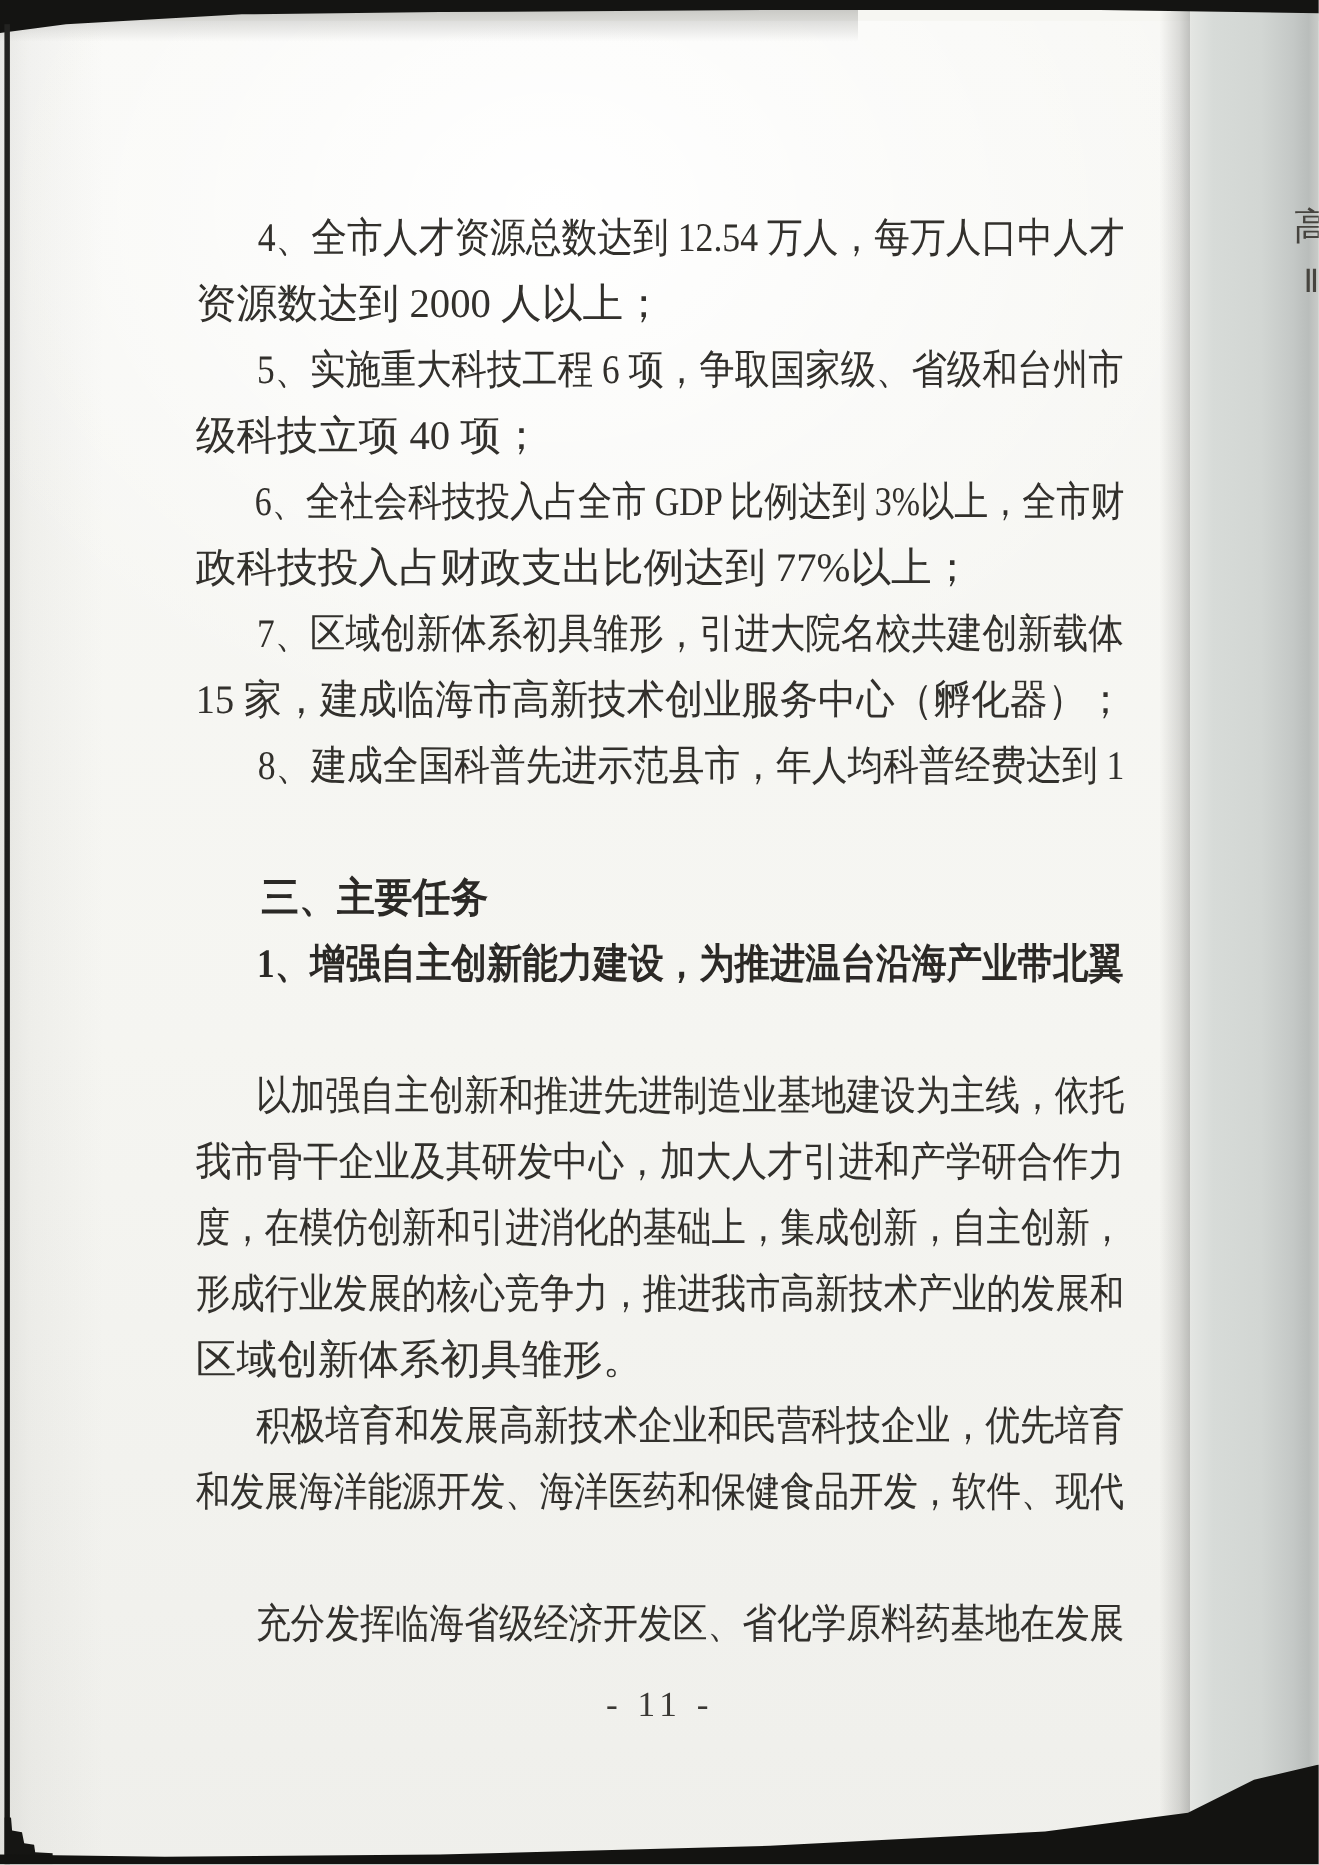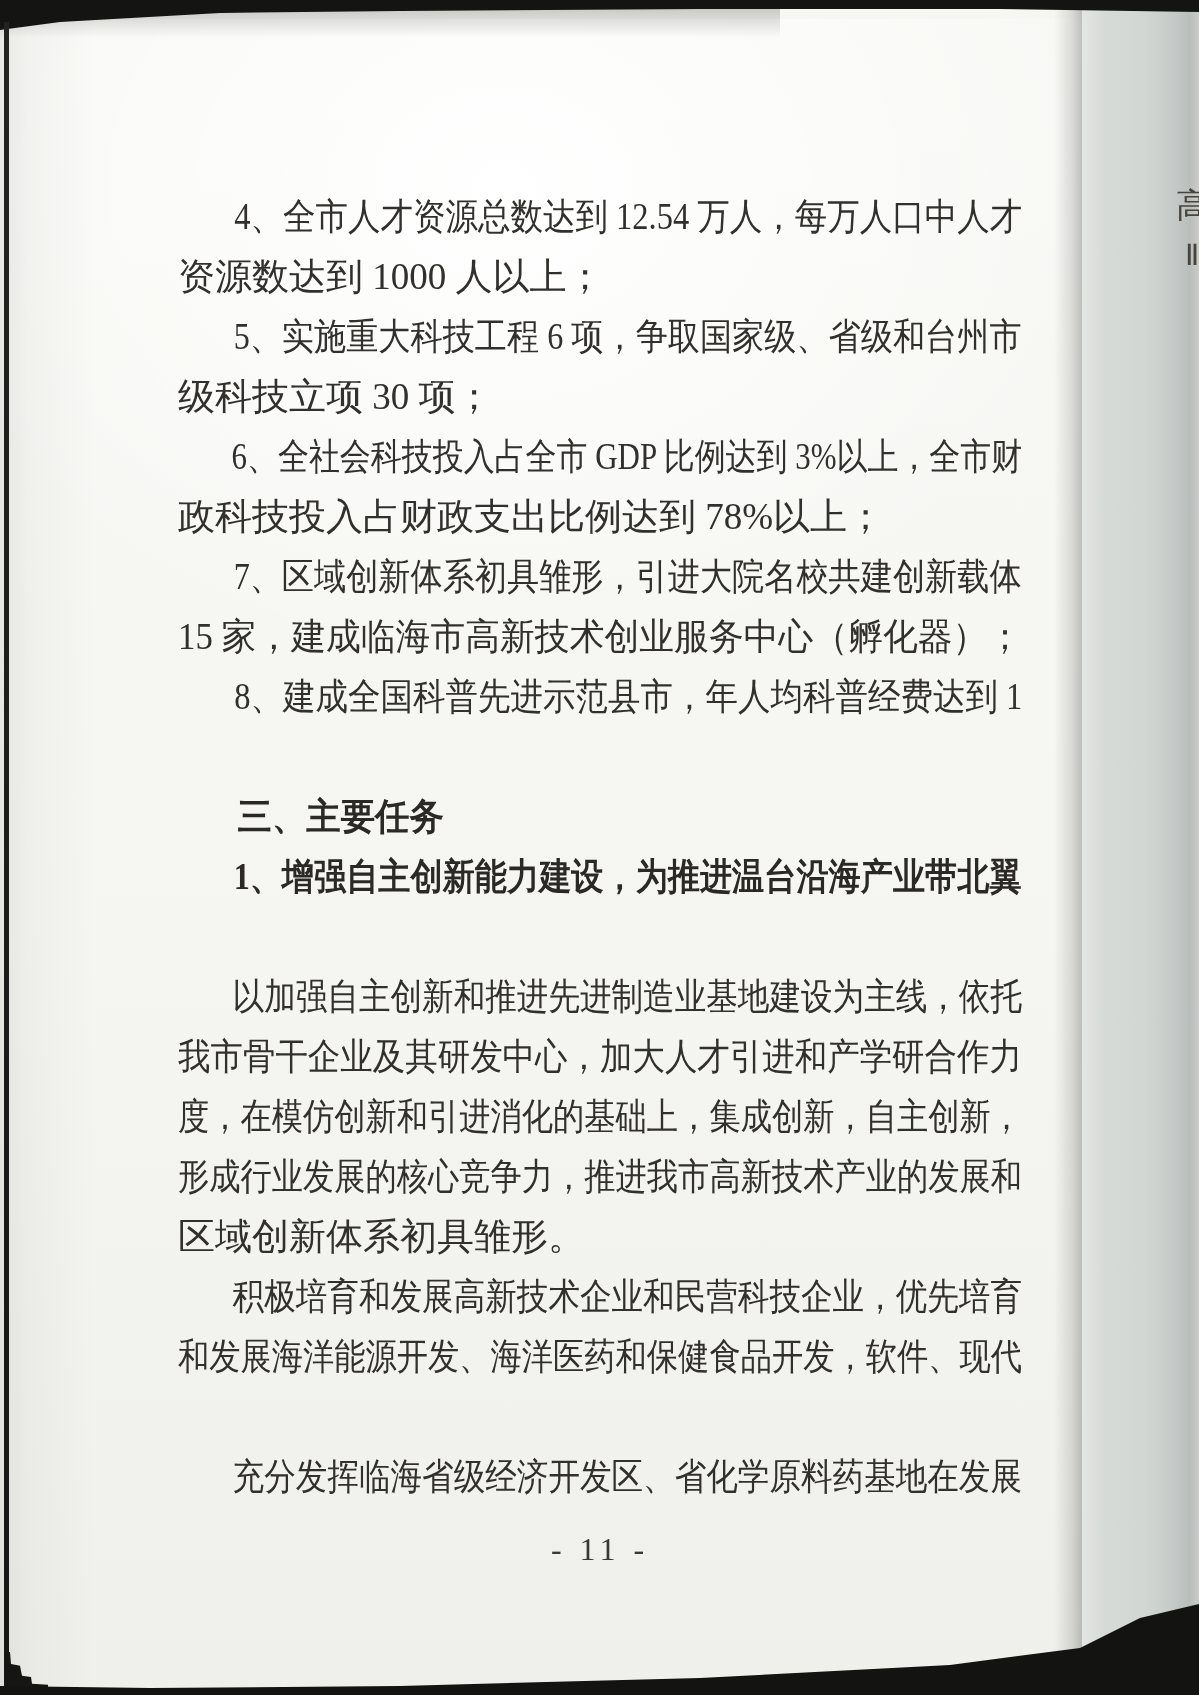--- a/index.html
+++ b/index.html
@@ -66,25 +66,25 @@
     clip-path:polygon(0 90px,150px 92px,400px 90px,700px 82px,950px 69px,1080px 52px,1140px 22px,1199px 8px,1199px 99px,0 99px);
   }
 </style>
 </head>
 <body>
 
 <div class="scan">
   <div class="paper">
     <div class="body" id="doc-body">
         <div class="line indent" style="top: 168px; transform: scaleX(0.8783);">4、全市人才资源总数达到 12.54 万人，每万人口中人才</div>
-        <div class="line" style="top: 228px;">资源数达到 1000 人以上；</div>
+        <div class="line" style="top: 228px;">资源数达到 2000 人以上；</div>
         <div class="line indent" style="top: 288px; transform: scaleX(0.8692);">5、实施重大科技工程 6 项，争取国家级、省级和台州市</div>
-        <div class="line" style="top: 348px;">级科技立项 30 项；</div>
+        <div class="line" style="top: 348px;">级科技立项 40 项；</div>
         <div class="line indent" style="top: 408px; transform: scaleX(0.8365);">6、全社会科技投入占全市 GDP 比例达到 3%以上，全市财</div>
-        <div class="line" style="top: 468px;">政科技投入占财政支出比例达到 78%以上；</div>
+        <div class="line" style="top: 468px;">政科技投入占财政支出比例达到 77%以上；</div>
         <div class="line indent" style="top: 528px; transform: scaleX(0.8692);">7、区域创新体系初具雏形，引进大院名校共建创新载体</div>
         <div class="line" style="top: 588px; transform: scaleX(0.9409);">15 家，建成临海市高新技术创业服务中心（孵化器）；</div>
         <div class="line indent" style="top: 648px; transform: scaleX(0.8783);">8、建成全国科普先进示范县市，年人均科普经费达到 1</div>
         <div class="line indent bold" style="top: 768px; transform: scaleX(0.9295);">三、主要任务</div>
         <div class="line indent bold" style="top: 828px; transform: scaleX(0.8692);">1、增强自主创新能力建设，为推进温台沿海产业带北翼</div>
         <div class="line indent" style="top: 948px; transform: scaleX(0.8534);">以加强自主创新和推进先进制造业基地建设为主线，依托</div>
         <div class="line" style="top: 1008px; transform: scaleX(0.8773);">我市骨干企业及其研发中心，加大人才引进和产学研合作力</div>
         <div class="line" style="top: 1068px; transform: scaleX(0.8448);">度，在模仿创新和引进消化的基础上，集成创新，自主创新，</div>
         <div class="line" style="top: 1128px; transform: scaleX(0.8448);">形成行业发展的核心竞争力，推进我市高新技术产业的发展和</div>
         <div class="line" style="top: 1188px;">区域创新体系初具雏形。</div>

